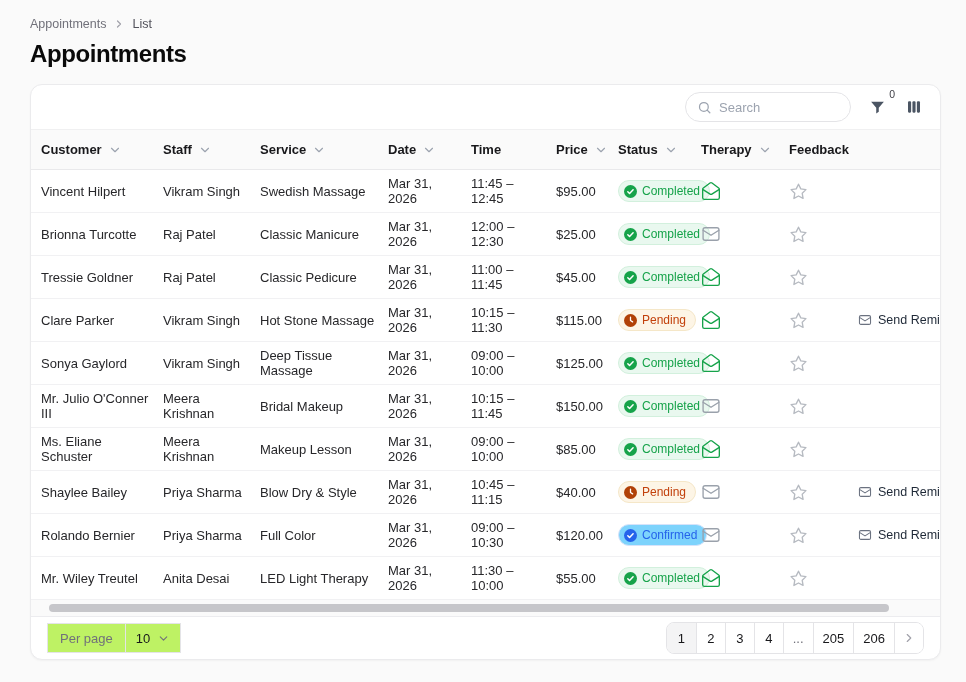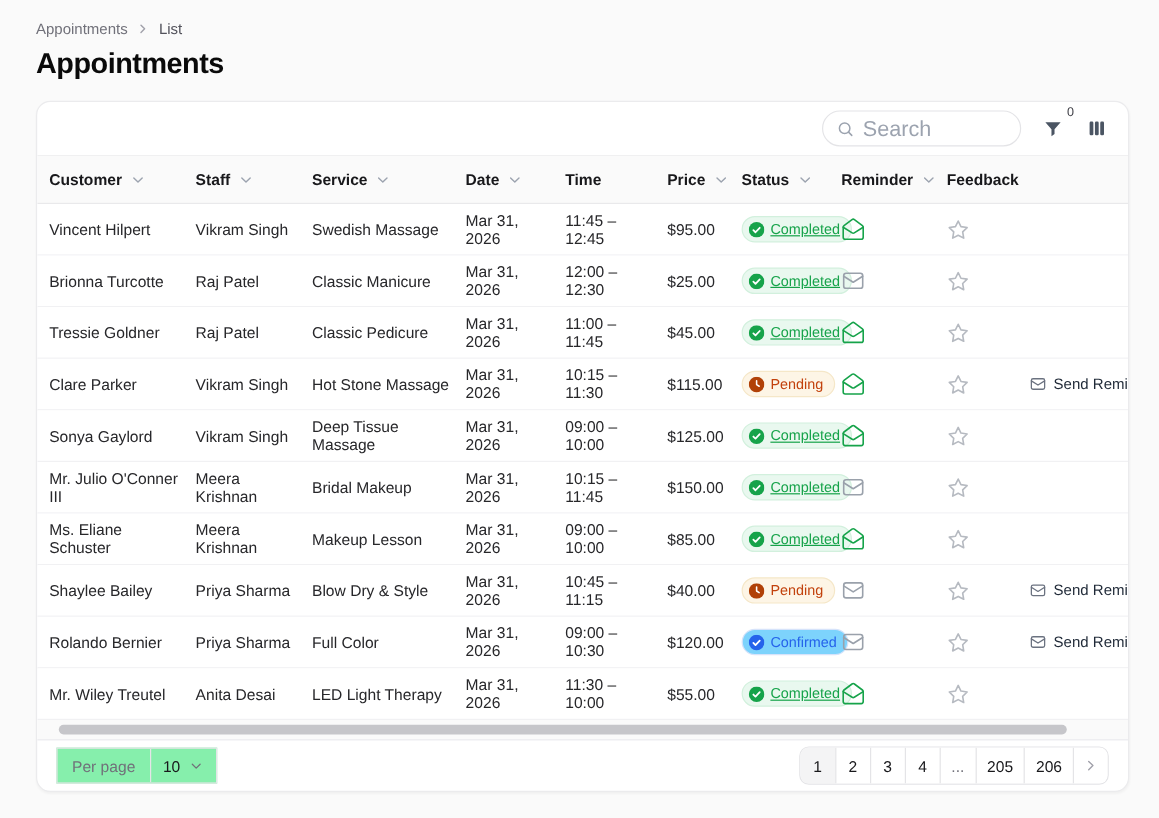--- a/index.html
+++ b/index.html
@@ -25,56 +25,56 @@
     margin: 16px 25px 0 30px; width: 911px; background: #fff;
     border: 1px solid #ebebed; border-radius: 12px;
     box-shadow: 0 1px 2px rgba(0,0,0,0.04);
     overflow: hidden;
   }
   .toolbar { height: 44px; display: flex; align-items: center; justify-content: flex-end; gap: 16px; padding: 0 16px; }
   .searchbox {
     display: flex; align-items: center; gap: 7px; width: 166px; height: 30px;
     border: 1px solid #e4e4e7; border-radius: 15px; padding: 0 11px; background: #fff;
   }
-  .searchbox input { border: none; outline: none; font-size: 18px; width: 110px; font-family: inherit; color: #3f3f46; background: transparent; }
+  .searchbox input { border: none; outline: none; font-size: 13px; width: 110px; font-family: inherit; color: #3f3f46; background: transparent; }
   .searchbox input::placeholder { color: #9ca3af; }
   .iconbtn { position: relative; background: none; border: none; cursor: pointer; display: flex; align-items: center; padding: 2px; }
   .filter-count { position: absolute; top: -9px; right: -7px; font-size: 10.5px; color: #3f3f46; }
   .tablewrap { width: 100%; overflow: hidden; }
   .tableinner { width: 990px; }
   .thead-row {
     display: flex; align-items: center; height: 41px; padding-left: 10px;
     background: #fafafa; border-top: 1px solid #f0f0f1; border-bottom: 1px solid #e9e9eb;
   }
   .cell { display: flex; align-items: center; font-size: 13px; color: #27272a; padding-right: 8px; flex: none; }
   .cell.head { font-weight: 700; color: #18181b; gap: 6px; }
   .sorticon { display: flex; align-items: center; margin-top: 1px; }
   .col-customer { width: 122px; } .col-staff { width: 97px; } .col-service { width: 128px; }
   .col-date { width: 83px; } .col-time { width: 85px; } .col-price { width: 62px; }
   .col-status { width: 83px; } .col-reminder { width: 88px; } .col-feedback { width: 69px; }
   .col-action { width: 150px; }
   .trow { display: flex; align-items: center; height: 43px; padding-left: 10px; border-bottom: 1px solid #f1f1f3; background: #fff; }
   .badge { display: inline-flex; align-items: center; gap: 5px; height: 22px; padding: 0 9px 0 5px; border-radius: 999px; font-size: 12px; font-weight: 500; border: 1px solid transparent; white-space: nowrap; }
   .badge .bicon { display: flex; align-items: center; }
-  .badge.completed { background: #e9f8ef; border-color: #d2f0dd; color: #16a34a; text-decoration: underline; }
+  .badge.completed { background: #e9f8ef; border-color: #d2f0dd; color: #16a34a; }
   .badge.completed .bicon { color: #16a34a; }
   .badge.pending { background: #fdf5e6; border-color: #f5e7c8; color: #c2410c; }
   .badge.pending .bicon { color: #b14107; }
   .badge.confirmed { background: #7dd3fc; border-color: #d6e3fa; color: #2563eb; }
   .badge.confirmed .bicon { color: #2563eb; }
   .mailicon, .staricon { display: flex; align-items: center; }
   .staricon { cursor: pointer; }
   .sendlink { display: inline-flex; align-items: center; gap: 6px; font-size: 12.5px; font-weight: 500; color: #1f2937; text-decoration: none; cursor: pointer; white-space: nowrap; }
   .minimail { display: flex; align-items: center; }
   .scrollrow { height: 17px; display: flex; align-items: center; padding: 0 18px; background: #fafafa; border-bottom: 1px solid #ececef; }
   .scrollthumb { width: 840px; height: 8px; border-radius: 4px; background: #c6c6ca; cursor: grab; }
   .card-footer { height: 42px; display: flex; align-items: center; padding: 0 16px; }
   .foot-left { flex: 1; display: flex; align-items: center; }
   .showing { font-size: 13px; color: #3f3f46; padding-left: 2px; }
-  .perpage { display: flex; align-items: center; height: 30px; border: 1px solid #e4e4e7; border-radius: 0; background: #86efac; overflow: hidden; }
+  .perpage { display: flex; align-items: center; height: 30px; border: 1px solid #e4e4e7; border-radius: 0; background: #bef264; overflow: hidden; }
   .perpage .lab { height: 100%; display: flex; align-items: center; padding: 0 12px; color: #71717a; font-size: 13px; border-right: 1px solid #e4e4e7; }
   .perpage .val { display: flex; align-items: center; gap: 7px; padding: 0 10px; font-size: 13px; color: #18181b; cursor: pointer; }
   .foot-right { flex: 1; display: flex; justify-content: flex-end; }
   .pager { display: flex; border: 1px solid #e4e4e7; border-radius: 8px; overflow: hidden; background: #fff; }
   .page { min-width: 29px; height: 30px; padding: 0 9px; border: none; border-left: 1px solid #e4e4e7; background: #fff; font-size: 13px; font-family: inherit; color: #18181b; display: flex; align-items: center; justify-content: center; cursor: pointer; }
   .pager .page:first-child { border-left: none; }
   .page.active { background: #f4f4f5; font-weight: 500; }
   .page.ellipsis { color: #71717a; cursor: default; }
   .page.next { padding: 0 7px; }
 </style>
@@ -172,21 +172,21 @@
           </div>
           <div class="cell head col-status">
             <span>Status</span>
             <span class="sorticon">
               <svg width="14" height="14" viewBox="0 0 24 24" fill="none" stroke="#9ca3af" stroke-width="2" stroke-linecap="round" stroke-linejoin="round">
                 <path d="m6 9 6 6 6-6"></path>
               </svg>
             </span>
           </div>
           <div class="cell head col-reminder">
-            <span>Reminder</span>
+            <span>Therapy</span>
             <span class="sorticon">
               <svg width="14" height="14" viewBox="0 0 24 24" fill="none" stroke="#9ca3af" stroke-width="2" stroke-linecap="round" stroke-linejoin="round">
                 <path d="m6 9 6 6 6-6"></path>
               </svg>
             </span>
           </div>
           <div class="cell head col-feedback">
             <span>Feedback</span>
           </div>
         </div>

